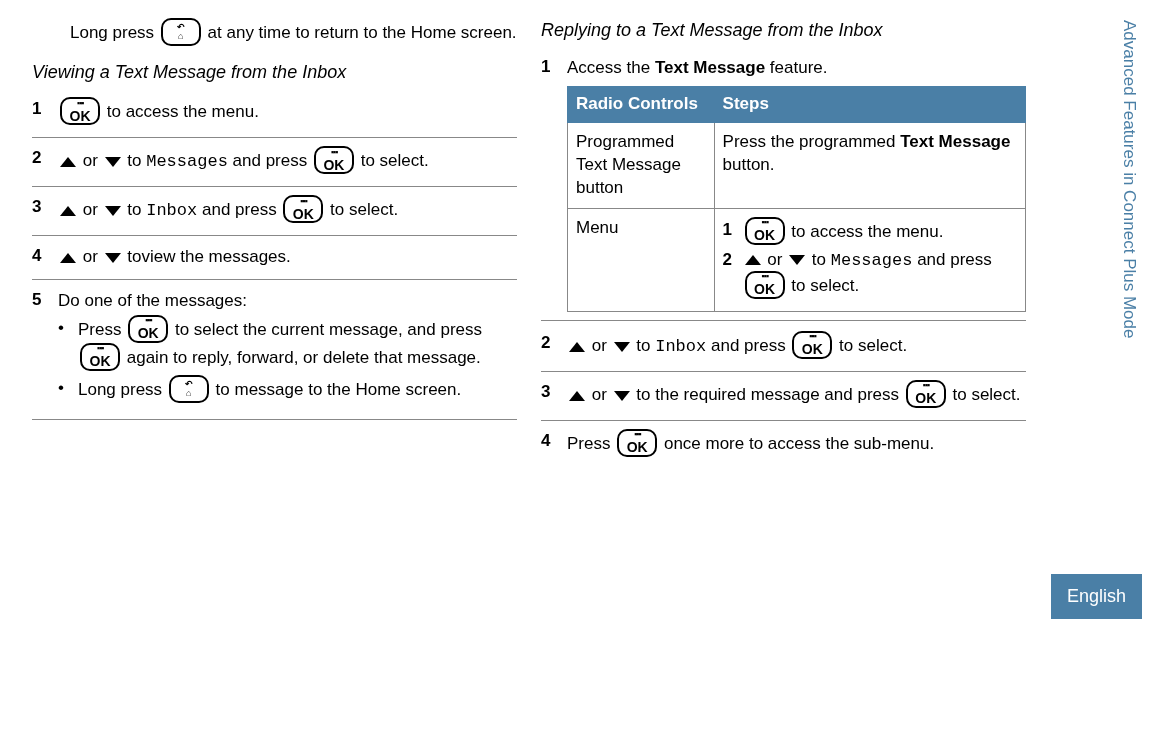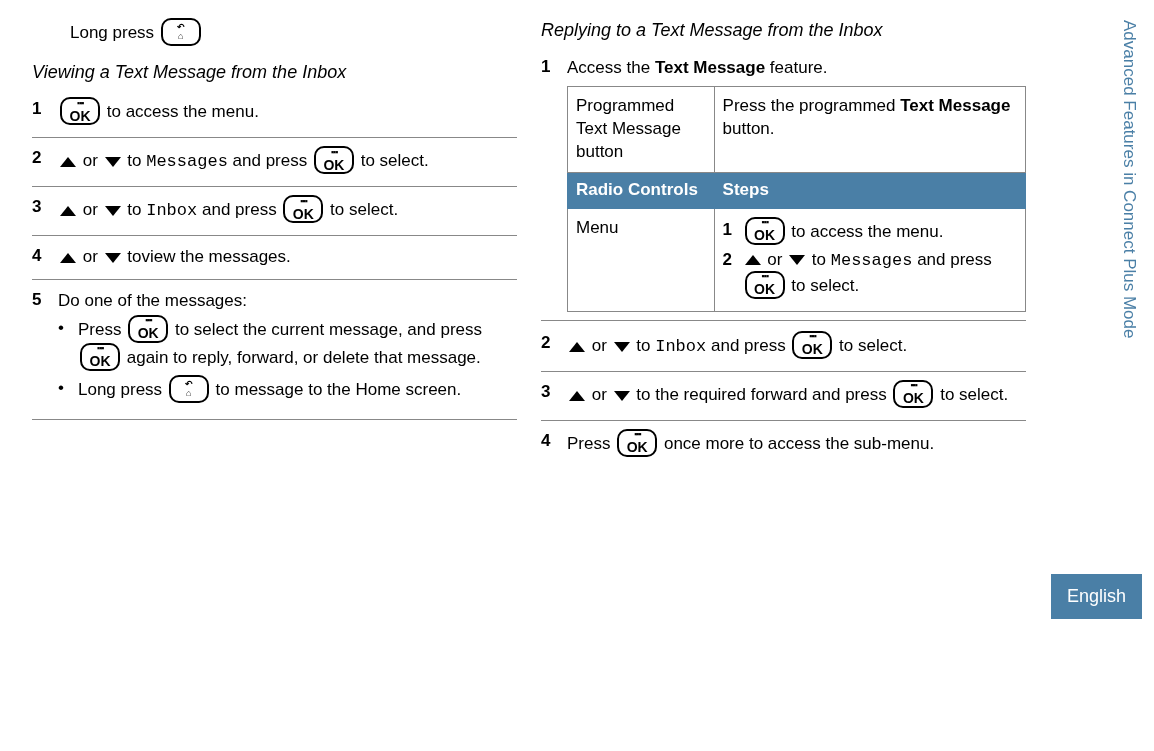--- a/index.html
+++ b/index.html
@@ -51,20 +51,21 @@
 
     <div class="col">
       <p class="p indent-body">
         <span>Long press </span>
         <span class="icon home-btn">
             <span class="home-inner">
               <span>↶</span>
               <span>⌂</span>
             </span>
           </span>
+        <span> at any time to return to the Home screen.</span>
       </p>
 
       <div class="heading h-left">Viewing a Text Message from the Inbox</div>
 
       <div class="step">
         <div class="num">1</div>
         <div class="body p">
           <span class="icon ok-btn">
               <span class="ok-inner">
                 <span class="grid">▪▪▪</span>
@@ -170,28 +171,28 @@
       <div class="heading" style="margin-top:0">Replying to a Text Message from the Inbox</div>
 
       <div class="step noline" style="padding-bottom:2px">
         <div class="num">1</div>
         <div class="body p">
           <span>Access the </span><span class="bold">Text Message</span><span> feature.</span>
 
           <table class="radio" style="margin-top:6px">
             <tbody>
                 <tr>
+              <th style="width:32%">Radio Controls</th>
+              <th>Steps</th>
+            </tr>
+            <tr>
               <td>Program­med Text Message button</td>
               <td>
                 <span>Press the programmed </span><span class="bold">Text Mes­sage</span><span> button.</span>
               </td>
-            </tr>
-            <tr>
-              <th style="width:32%">Radio Controls</th>
-              <th>Steps</th>
             </tr>
             <tr>
               <td>Menu</td>
               <td>
                 <div class="inner-step">
                   <div class="inum">1</div>
                   <div class="ibody">
                     <span class="icon ok-btn">
                           <span class="ok-inner">
                             <span class="grid">▪▪▪</span>
@@ -245,21 +246,21 @@
           <span> to select.</span>
         </div>
       </div>
 
       <div class="step">
         <div class="num">3</div>
         <div class="body p">
           <span class="tri-up"></span>
           <span> or </span>
           <span class="tri-down"></span>
-          <span> to the required forward and press </span>
+          <span> to the required message and press </span>
           <span class="icon ok-btn">
               <span class="ok-inner">
                 <span class="grid">▪▪▪</span>
                 <span class="ok">OK</span>
               </span>
             </span>
           <span> to select.</span>
         </div>
       </div>
 

